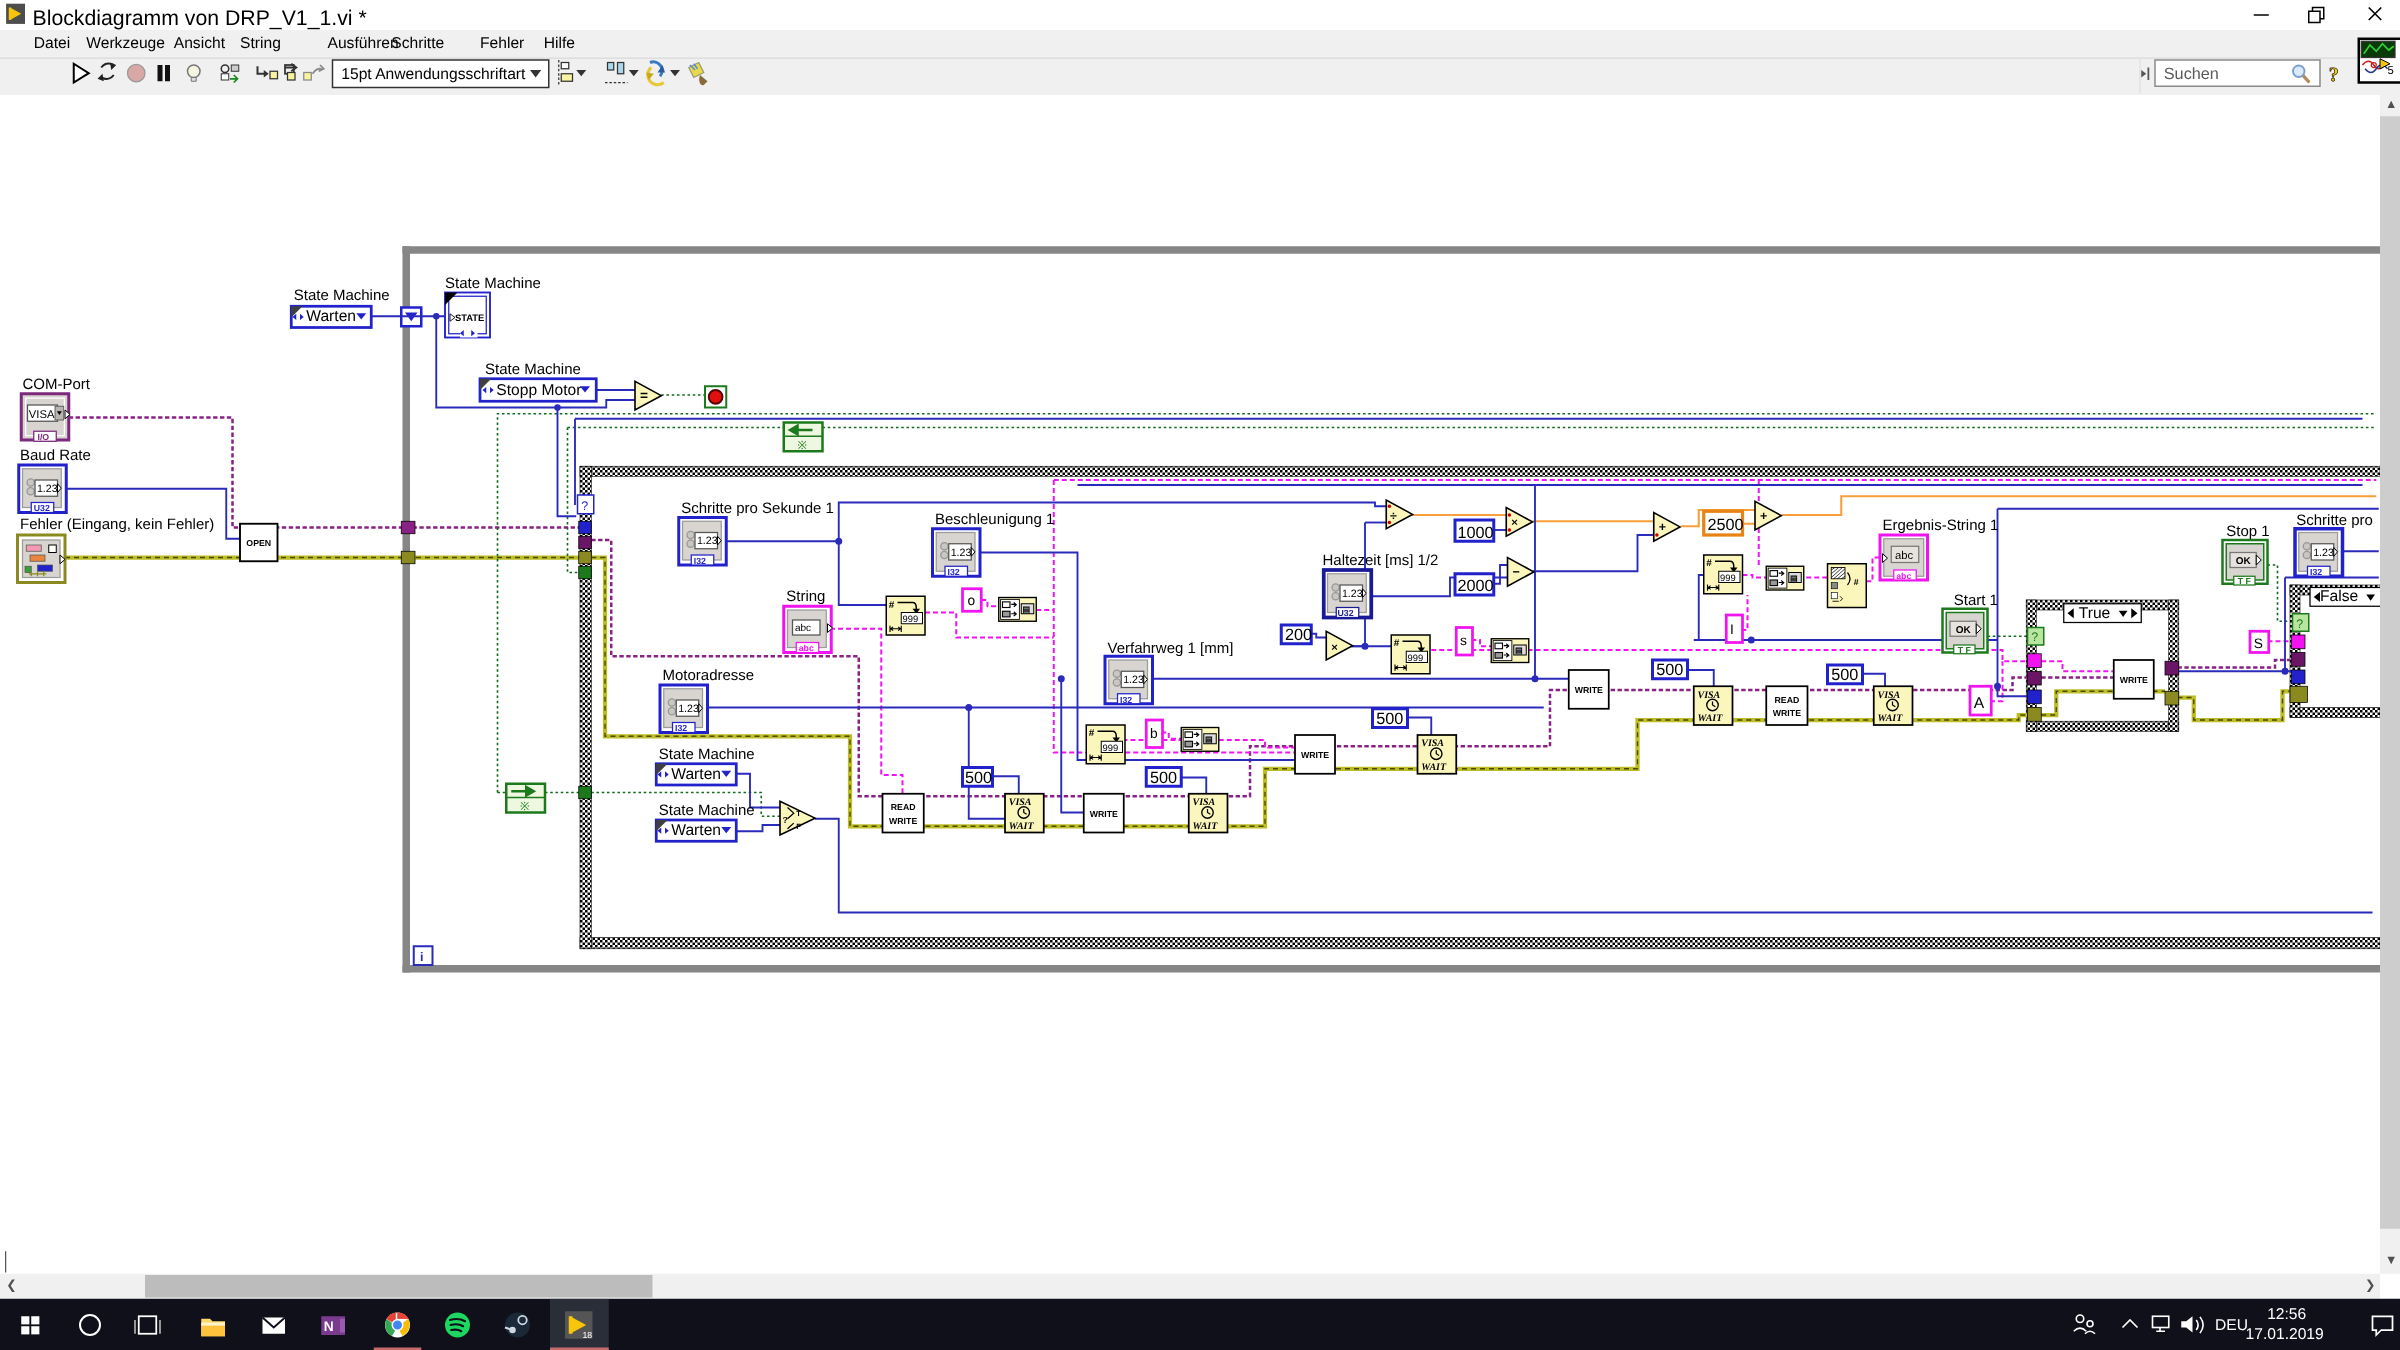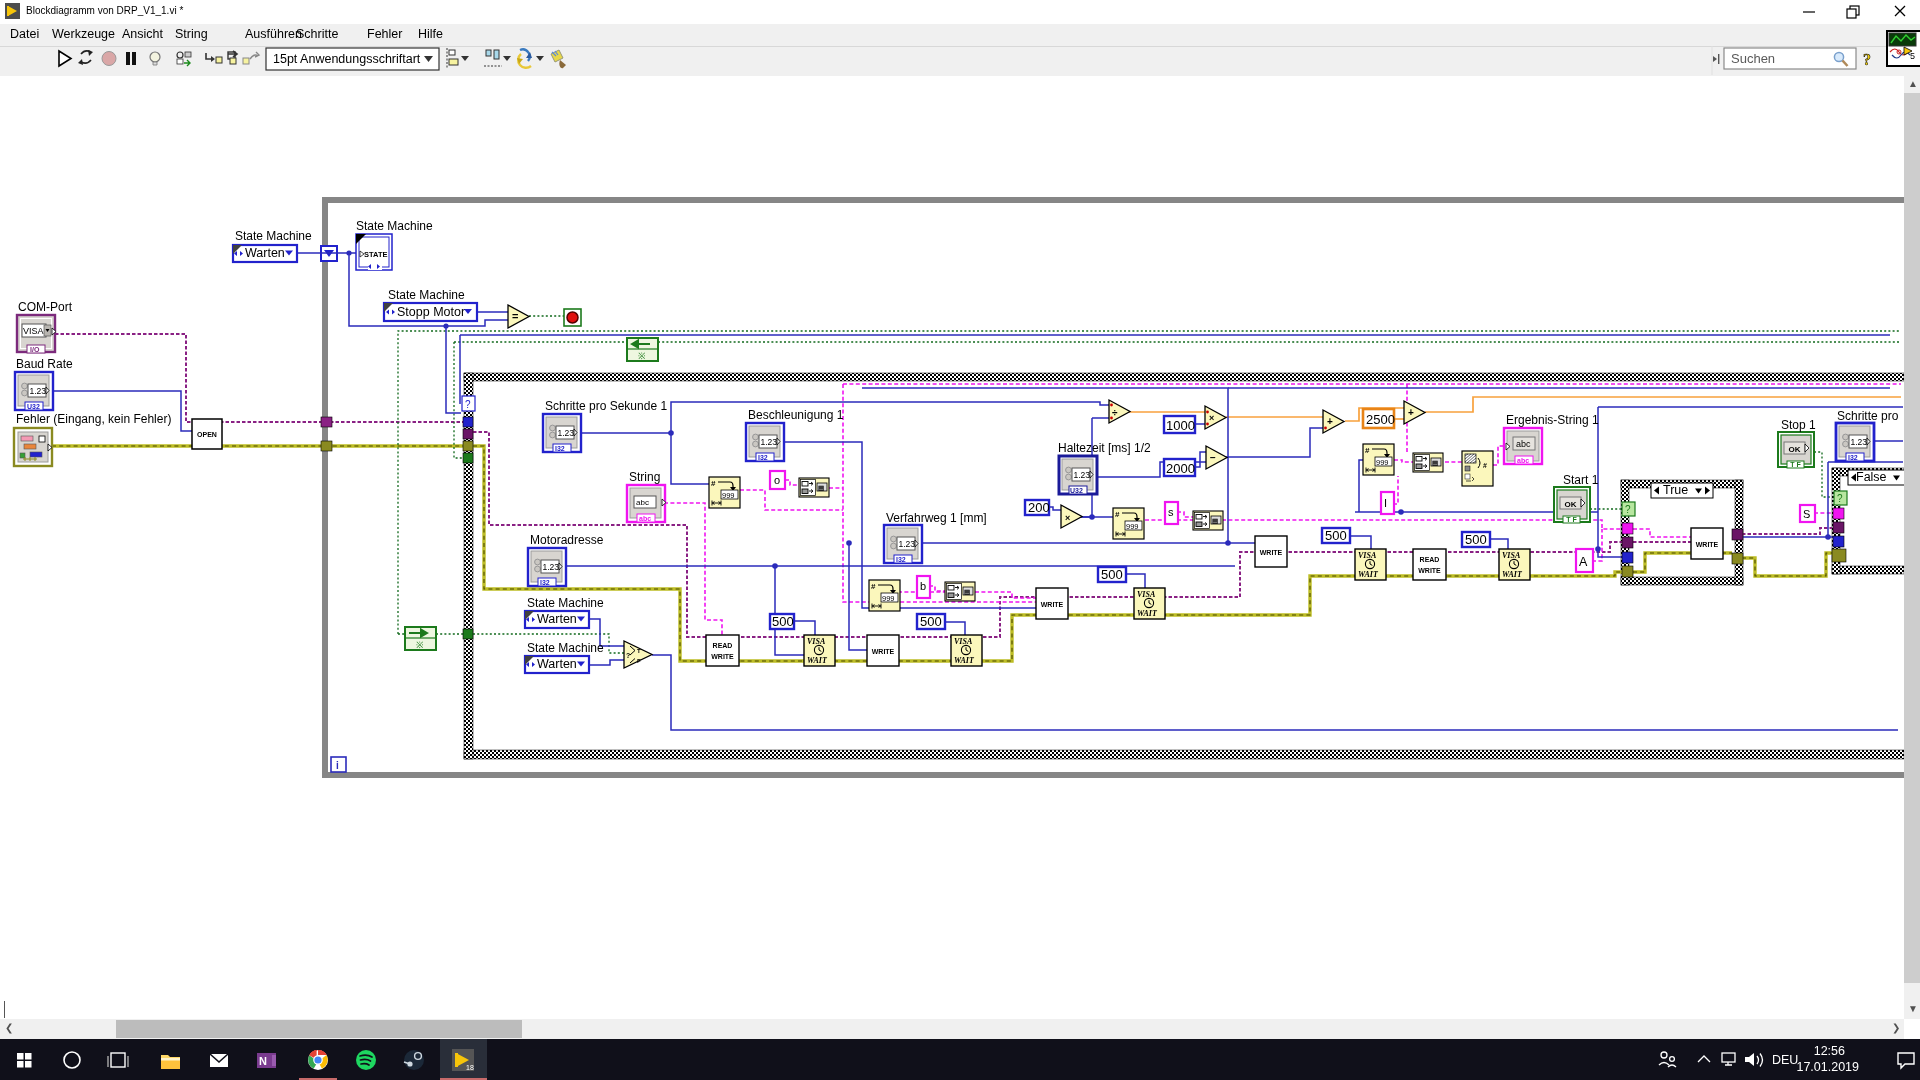--- a/index.html
+++ b/index.html
@@ -1,24 +1,24 @@
 <!DOCTYPE html>
 <html><head>
 <meta charset="utf-8">
 <style>
   html,body{margin:0;padding:0;width:1920px;height:1080px;overflow:hidden;
     font-family:"Liberation Sans",sans-serif;background:#fff;}
   .abs{position:absolute;}
   
   #titlebar{left:0;top:0;width:1920px;height:24px;background:#ffffff;}
   #lvicon{left:5px;top:3px;width:15px;height:16px;background:#4d4d4d;}
-  #title{left:26px;top:5px;font-size:10px;color:#000;}
+  #title{left:26px;top:5px;font-size:17px;color:#000;}
   #caption{right:0;top:0;height:24px;}
   #menubar{left:0;top:24px;width:1920px;height:22px;background:#f0f0f0;font-size:12.5px;color:#000;}
-  .menu{position:absolute;top:3px;}
+  .menu{position:absolute;top:3px;margin-left:17px;}
   #toolbar{left:0;top:46px;width:1920px;height:29px;background:#f0f0f0;border-bottom:1px solid #909090;border-top:1px solid #d8d8d8;}
   
   #canvas{left:0;top:76px;width:1904px;height:943px;background:#ffffff;}
   
   #hscroll{left:0;top:1019px;width:1904px;height:20px;background:#f0f0f0;}
   #hthumb{left:116px;top:1020px;width:406px;height:18px;background:#bcbcbc;}
   #vscroll{left:1904px;top:76px;width:16px;height:943px;background:#f0f0f0;}
   #vthumb{left:1904px;top:93px;width:16px;height:890px;background:#cdcdcd;}
   .sarrow{position:absolute;font-size:10px;color:#505050;}
   

